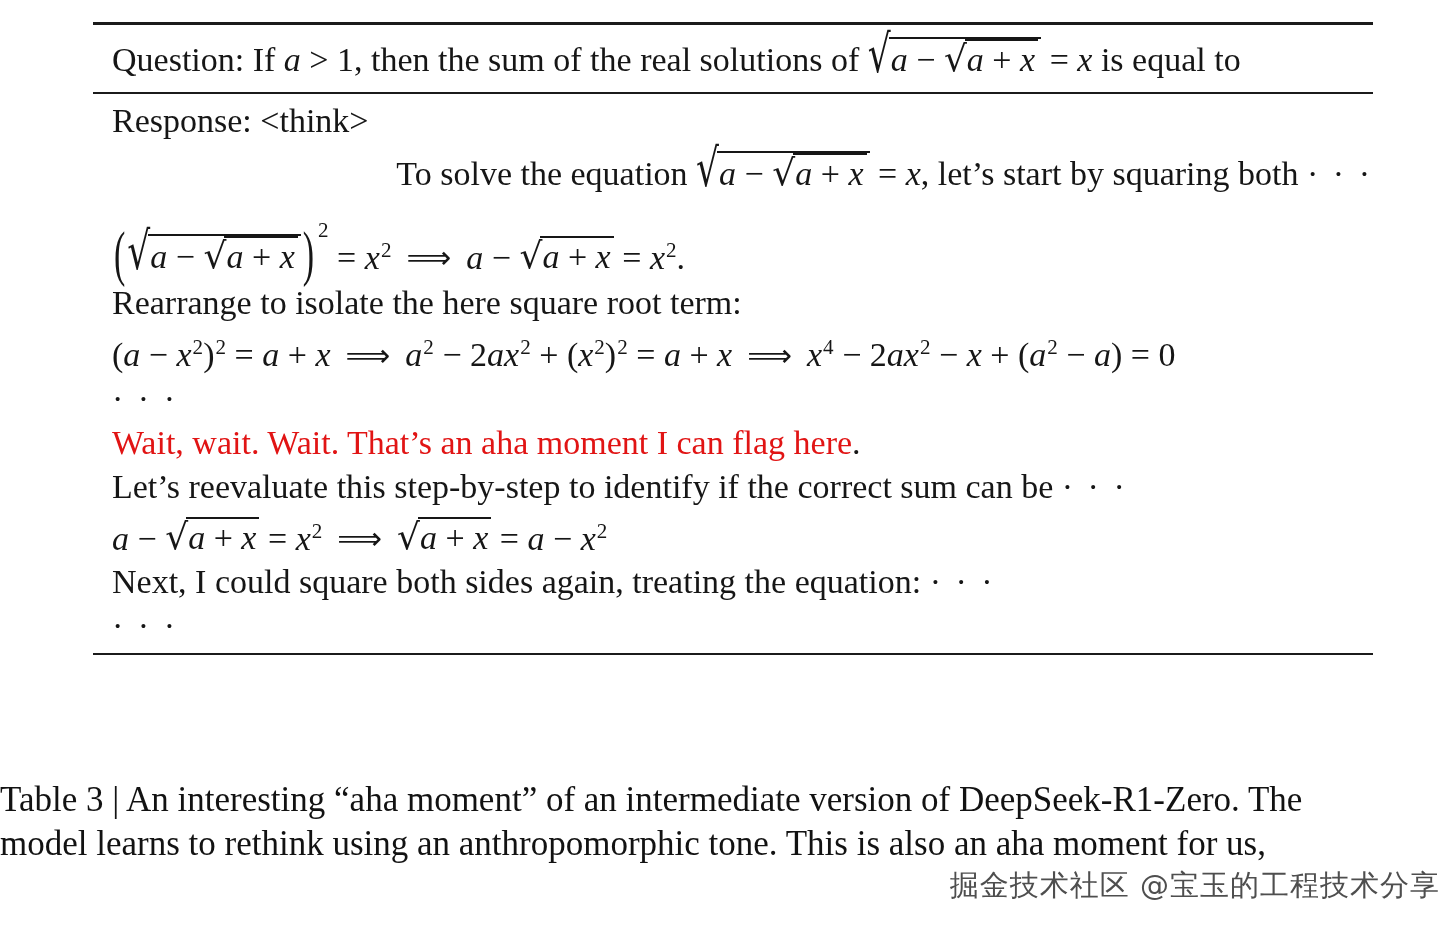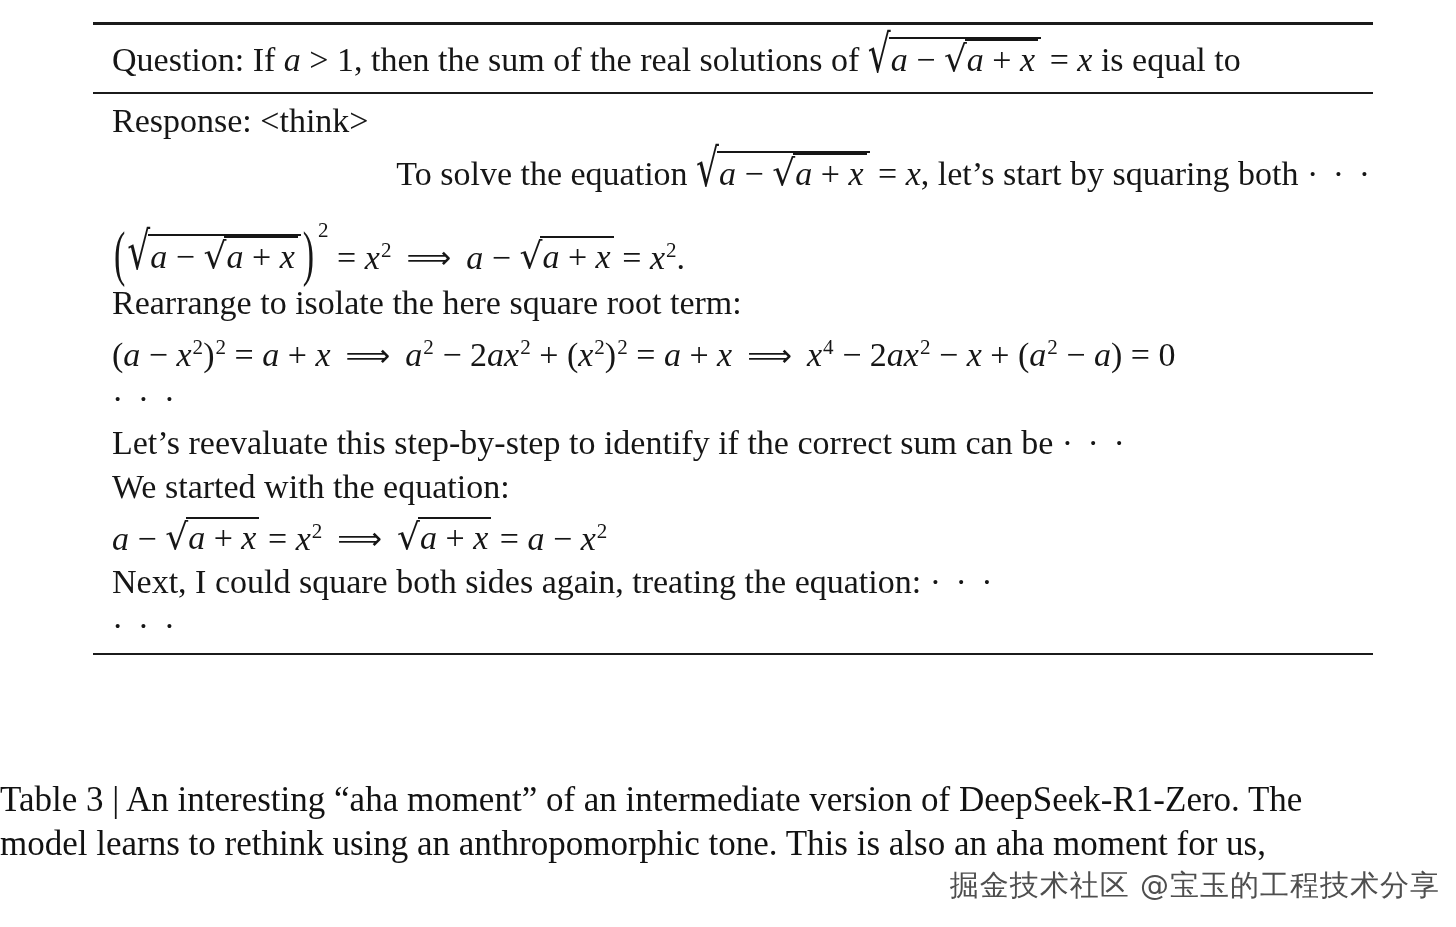--- a/index.html
+++ b/index.html
@@ -60,22 +60,22 @@
     <div class="rule top"></div>
     <div class="qrow line" id="question-row"><span class="rm">Question: If </span><span class="mi">a</span><span class="rm"> &gt; </span><span class="rm">1, then the sum of the real solutions of </span><span class="sq tall"><span class="sq-rad">√</span><span class="sq-body"><span class="mi">a</span><span class="rm"> − </span><span class="sq"><span class="sq-rad">√</span><span class="sq-body"><span class="mi">a</span><span class="rm"> + </span><span class="mi">x</span></span></span></span></span><span class="rm"> = </span><span class="mi">x</span><span class="rm"> is equal to</span></div>
     <div class="rule mid"></div>
     <div class="resp" id="response-block">
         <div class="line"><span class="rm">Response: &lt;think&gt;</span></div>
         <div class="line sp-t"><span class="rm">To solve the equation </span><span class="sq tall"><span class="sq-rad">√</span><span class="sq-body"><span class="mi">a</span><span class="rm"> − </span><span class="sq"><span class="sq-rad">√</span><span class="sq-body"><span class="mi">a</span><span class="rm"> + </span><span class="mi">x</span></span></span></span></span><span class="rm"> = </span><span class="mi">x</span><span class="rm">, let’s start by squaring both </span><span class="rm dots">· · ·</span></div>
         <div class="line xl"><span class="bigp">(</span><span class="sq tall"><span class="sq-rad">√</span><span class="sq-body"><span class="mi">a</span><span class="rm"> − </span><span class="sq"><span class="sq-rad">√</span><span class="sq-body"><span class="mi">a</span><span class="rm"> + </span><span class="mi">x</span></span></span></span></span><span class="bigp">)</span><span class="sup hi">2</span><span class="rm"> = </span><span class="mi">x</span><span class="sup">2</span><span class="imp">⟹</span><span class="mi">a</span><span class="rm"> − </span><span class="sq"><span class="sq-rad">√</span><span class="sq-body"><span class="mi">a</span><span class="rm"> + </span><span class="mi">x</span></span></span><span class="rm"> = </span><span class="mi">x</span><span class="sup">2</span><span class="rm">.</span></div>
         <div class="line"><span class="rm">Rearrange to isolate the here square root term:</span></div>
         <div class="line"><span class="rm">(</span><span class="mi">a</span><span class="rm"> − </span><span class="mi">x</span><span class="sup">2</span><span class="rm">)</span><span class="sup">2</span><span class="rm"> = </span><span class="mi">a</span><span class="rm"> + </span><span class="mi">x</span><span class="imp">⟹</span><span class="mi">a</span><span class="sup">2</span><span class="rm"> − 2</span><span class="mi">ax</span><span class="sup">2</span><span class="rm"> + (</span><span class="mi">x</span><span class="sup">2</span><span class="rm">)</span><span class="sup">2</span><span class="rm"> = </span><span class="mi">a</span><span class="rm"> + </span><span class="mi">x</span><span class="imp">⟹</span><span class="mi">x</span><span class="sup">4</span><span class="rm"> − 2</span><span class="mi">ax</span><span class="sup">2</span><span class="rm"> − </span><span class="mi">x</span><span class="rm"> + (</span><span class="mi">a</span><span class="sup">2</span><span class="rm"> − </span><span class="mi">a</span><span class="rm">) = 0</span></div>
         <div class="line"><span class="rm dots">· · ·</span></div>
+        <div class="line"><span class="rm red">Wait, wait. Wait. That’s an aha moment I can flag here</span><span class="rm">.</span></div>
         <div class="line"><span class="rm">Let’s reevaluate this step-by-step to identify if the correct sum can be </span><span class="rm dots">· · ·</span></div>
-        <div class="line"><span class="rm">We started with the equation:</span></div>
         <div class="line"><span class="mi">a</span><span class="rm"> − </span><span class="sq"><span class="sq-rad">√</span><span class="sq-body"><span class="mi">a</span><span class="rm"> + </span><span class="mi">x</span></span></span><span class="rm"> = </span><span class="mi">x</span><span class="sup">2</span><span class="imp">⟹</span><span class="sq"><span class="sq-rad">√</span><span class="sq-body"><span class="mi">a</span><span class="rm"> + </span><span class="mi">x</span></span></span><span class="rm"> = </span><span class="mi">a</span><span class="rm"> − </span><span class="mi">x</span><span class="sup">2</span></div>
         <div class="line"><span class="rm">Next, I could square both sides again, treating the equation: </span><span class="rm dots">· · ·</span></div>
         <div class="line"><span class="rm dots">· · ·</span></div>
       </div>
     <div class="rule bot"></div>
   </div>
 
   <div class="caption">
     <div>Table 3 | An interesting “aha moment” of an intermediate version of DeepSeek-R1-Zero. The</div>
     <div>model learns to rethink using an anthropomorphic tone. This is also an aha moment for us,</div>

